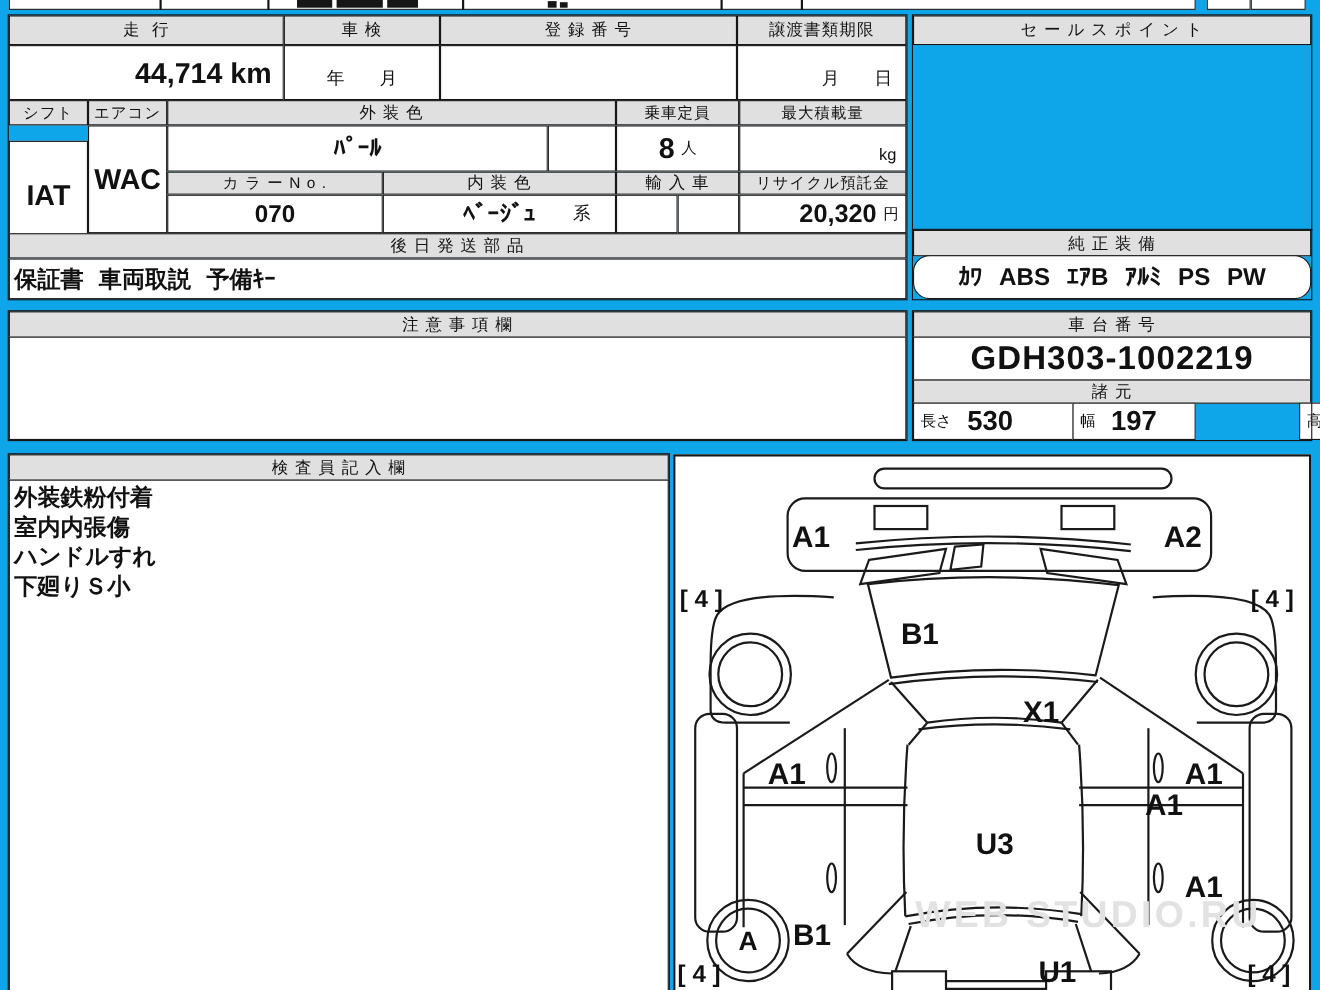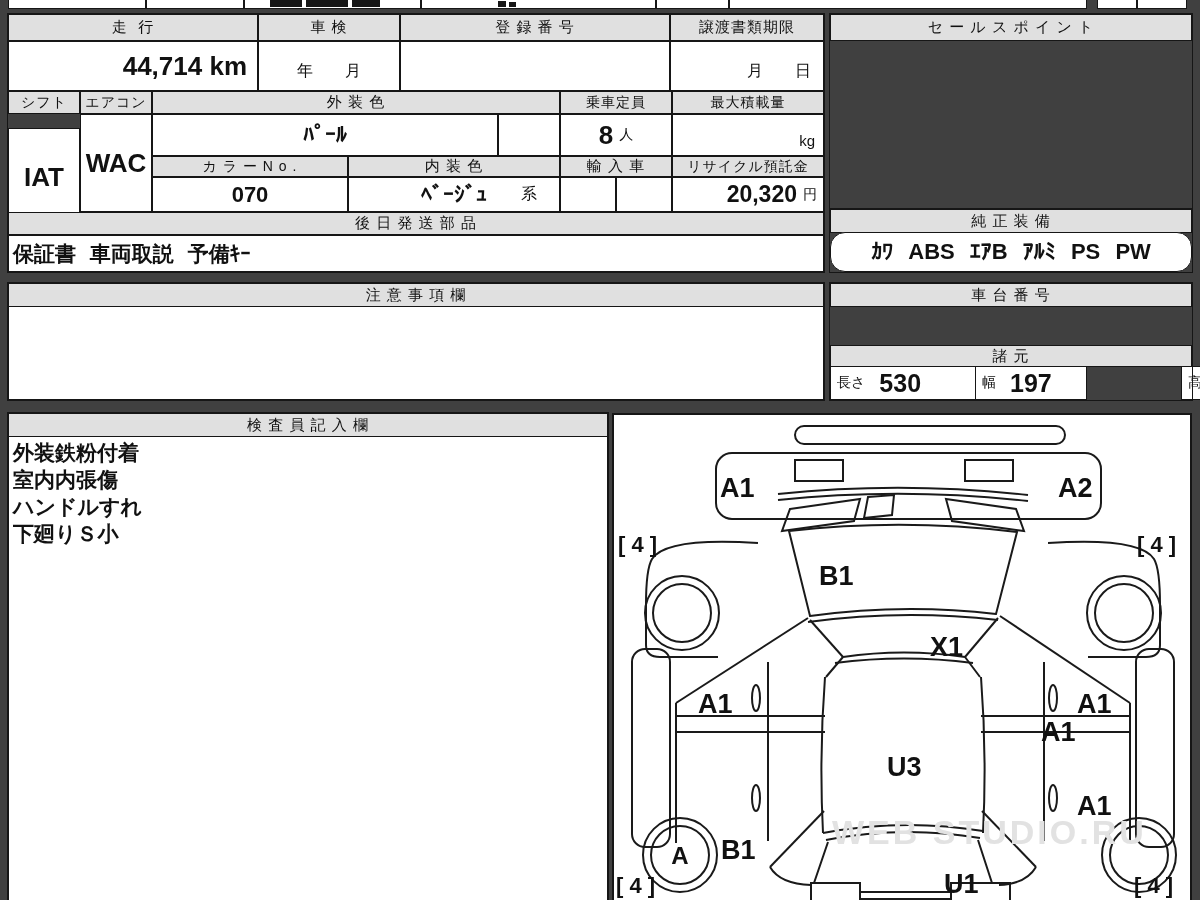--- a/index.html
+++ b/index.html
@@ -1,16 +1,16 @@
 <!DOCTYPE html>
 <html><head>
 <meta charset="utf-8">
 <style>
   html,body{margin:0;padding:0;}
-  .page{position:relative;width:1200px;height:900px;background:#404040;overflow:hidden;
+  .page{position:relative;width:1200px;height:900px;background:#0ea5e9;overflow:hidden;
         font-family:"Liberation Sans","DejaVu Sans",sans-serif;color:#111;}
   .cell{position:absolute;box-sizing:border-box;border:1px solid #161616;background:#fff;}
   .hdr{background:#e0e0e0;display:flex;align-items:center;justify-content:center;
        font-size:15px;letter-spacing:1px;white-space:pre;}
   .val{display:flex;align-items:center;justify-content:center;font-weight:bold;}
   .frame{position:absolute;box-sizing:border-box;border:1px solid #161616;pointer-events:none;background:transparent;}
   .box{position:absolute;box-sizing:border-box;border:2px solid #161616;background:#fff;}
   .tick{position:absolute;width:2px;background:#161616;}
   .frag{position:absolute;background:#161616;}
   .lines{display:flex;flex-direction:column;}
@@ -92,20 +92,21 @@
   <div class="frame" style="left:7px;top:282px;width:818px;height:119px;"></div>
 
   <div class="cell hdr" style="left:830px;top:14px;width:362px;height:27px;">セ ー ル ス ポ イ ン ト</div>
   <div class="frame" style="left:829px;top:13px;width:364px;height:197px;"></div>
 
   <div class="cell hdr" style="left:830px;top:209px;width:362px;height:24px;">純 正 装 備</div>
   <div class="cell val" style="left:830px;top:232px;width:362px;height:40px;font-size:22px;word-spacing:9px;border-radius:15px;">ｶﾜ ABS ｴｱB ｱﾙﾐ PS PW</div>
   <div class="frame" style="left:829px;top:208px;width:364px;height:65px;"></div>
 
   <div class="cell hdr" style="left:830px;top:283px;width:362px;height:24px;">車 台 番 号</div>
+  <div class="cell val" style="left:830px;top:306px;width:362px;height:40px;font-size:30px;letter-spacing:1px;">GDH303-1002219</div>
   <div class="cell hdr" style="left:830px;top:345px;width:362px;height:22px;">諸 元</div>
   <div class="cell" style="left:830px;top:366px;width:146px;height:34px;display:flex;align-items:center;padding-left:6px;">
     <span style="font-size:14px;">長さ</span>
     <span style="font-weight:bold;font-size:25px;margin-left:14px;">530</span>
   </div>
   <div class="cell" style="left:975px;top:366px;width:112px;height:34px;display:flex;align-items:center;padding-left:6px;">
     <span style="font-size:14px;">幅</span>
     <span style="font-weight:bold;font-size:25px;margin-left:14px;">197</span>
   </div>
   <div class="cell" style="left:1138px;top:366px;width:106px;height:34px;display:flex;align-items:center;padding-left:6px;margin-left:43px;">

